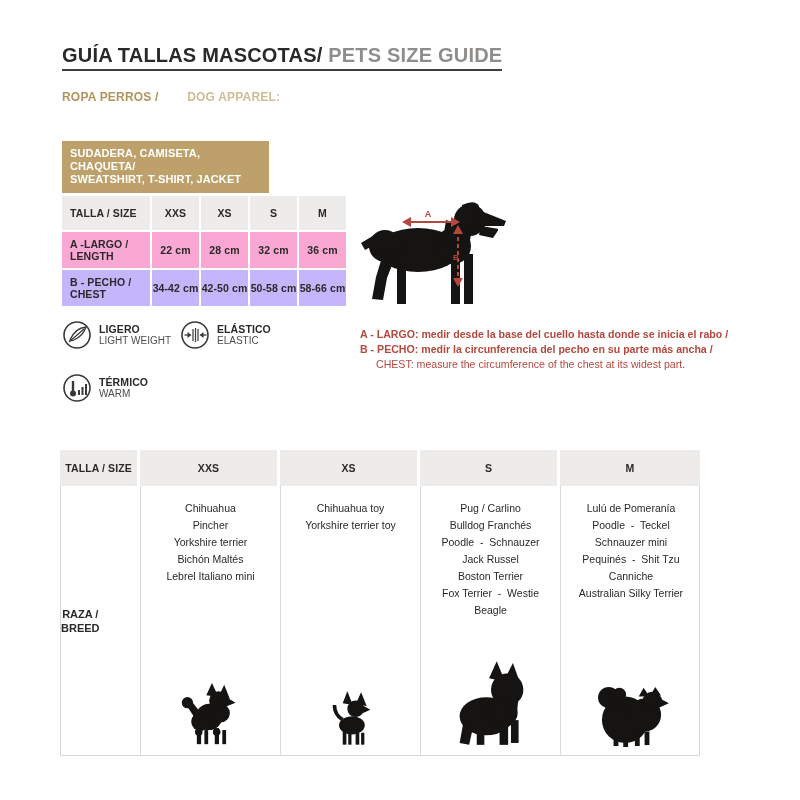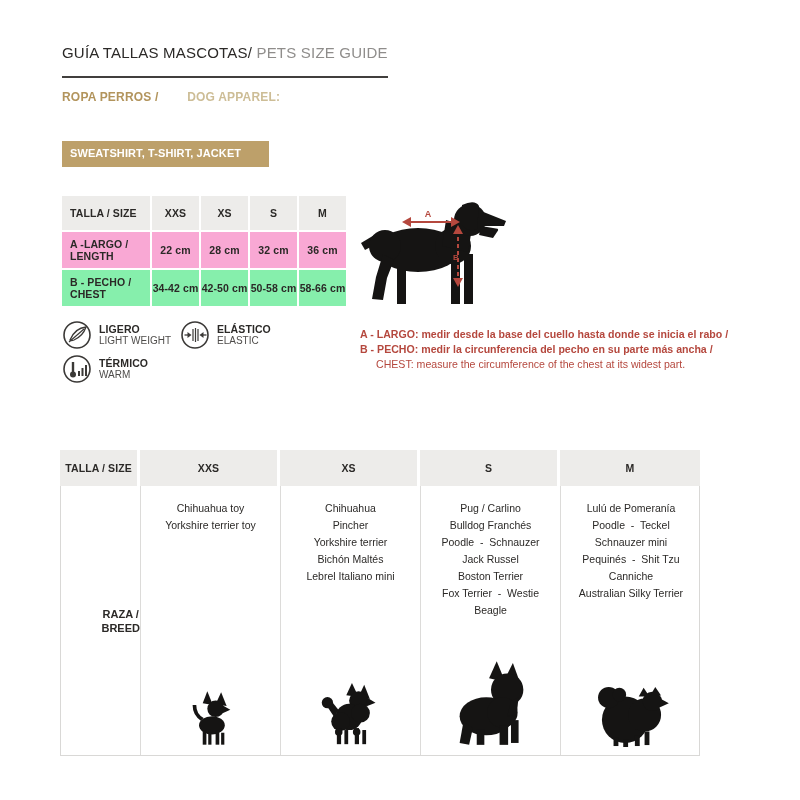--- a/index.html
+++ b/index.html
@@ -3,22 +3,22 @@
 <meta charset="utf-8">
 <style>
   html,body{margin:0;padding:0;background:#ffffff;}
   .page{
     position:relative;width:800px;height:800px;background:#ffffff;
     font-family:"Liberation Sans",sans-serif;color:#2b2927;overflow:hidden;
   }
   
   .title-block{position:absolute;left:62px;top:44px;}
   .title{
-    font-size:15px;font-weight:normal;letter-spacing:0.2px;
-    padding-bottom:15px;border-bottom:2px solid #413f3d;display:inline-block;
+    font-size:20px;font-weight:bold;letter-spacing:0.2px;
+    padding-bottom:2px;border-bottom:2px solid #413f3d;display:inline-block;
   }
   .title .sub{color:#8f8d8b;}
   .subtitle{position:absolute;left:62px;top:90px;font-size:12px;font-weight:bold;letter-spacing:0.2px;}
   .subtitle .main{color:#b2945c;}
   .subtitle .sub{color:#cdbd96;margin-left:25px;}
   
   .gold-box{
     position:absolute;left:62px;top:141px;width:207px;box-sizing:border-box;
     background:#bda06a;color:#ffffff;padding:6px 8px 7px 8px;
     font-size:11px;font-weight:bold;line-height:13px;letter-spacing:0.1px;
@@ -26,28 +26,28 @@
   
   .size-table{position:absolute;left:62px;top:196px;width:278px;}
   .st-row{display:grid;grid-template-columns:88px 47px 47px 47px 47px;column-gap:2px;margin-bottom:2px;}
   .st-cell{
     display:flex;align-items:center;justify-content:center;
     font-size:10.5px;font-weight:bold;height:34px;letter-spacing:0.1px;
   }
   .st-row.head .st-cell{background:#edeceа;}
   .st-row.head .st-cell{background:#edecea;}
   .st-row.rowA .st-cell{background:#f9a8d4;height:36px;}
-  .st-row.rowB .st-cell{background:#86efac;height:36px;}
+  .st-row.rowB .st-cell{background:#c4b5fd;height:36px;}
   .st-cell.label{justify-content:flex-start;padding-left:8px;}
   
   .dog-diagram{position:absolute;left:358px;top:192px;}
   
   .features{
     position:absolute;left:62px;top:320px;width:230px;
-    display:grid;grid-template-columns:118px 112px;row-gap:4px;
+    display:grid;grid-template-columns:118px 112px;row-gap:23px;
   }
   .feature{display:flex;align-items:center;gap:7px;}
   .feature .txt{line-height:11.5px;}
   .feature .nm{font-size:10.5px;font-weight:bold;letter-spacing:0.1px;}
   .feature .en{font-size:10px;color:#4e4c4a;}
   
   .notes{position:absolute;left:360px;top:327px;width:395px;color:#b5483e;font-size:10.6px;line-height:15px;}
   .notes .b{font-weight:bold;}
   .notes .indent{padding-left:16px;}
   
@@ -57,21 +57,21 @@
     background:#edecea;height:36px;display:flex;align-items:center;justify-content:center;
     font-size:10.5px;font-weight:bold;letter-spacing:0.1px;border-right:3px solid #ffffff;
   }
   .bt-head .cell:last-child{border-right:none;}
   .bt-body{
     display:grid;grid-template-columns:80px 140px 140px 140px 140px;
     border:1px solid #d9d8d6;border-top:none;height:270px;box-sizing:border-box;
   }
   .bt-col{position:relative;border-right:1px solid #dcdbd9;}
   .bt-col:last-child{border-right:none;}
-  .raza{display:flex;align-items:center;justify-content:flex-end;text-align:center;
+  .raza{display:flex;align-items:center;justify-content:flex-start;text-align:center;
         font-size:11px;font-weight:bold;line-height:14px;}
   .breeds{margin-top:14px;text-align:center;font-size:10.5px;line-height:17px;}
   .breed-line{white-space:pre;}
   .dog-slot{position:absolute;left:0;right:0;bottom:8px;display:flex;justify-content:center;align-items:flex-end;}
   svg .red{fill:#b5483e;}
 </style>
 </head>
 <body>
 
 <div class="page">
@@ -79,20 +79,21 @@
   <div class="title-block">
     <div class="title">
       <span>GUÍA TALLAS MASCOTAS/</span><span class="sub"> PETS SIZE GUIDE</span>
     </div>
   </div>
   <div class="subtitle">
     <span class="main">ROPA PERROS / </span><span class="sub">DOG APPAREL:</span>
   </div>
 
   <div class="gold-box">
+    <div>SUDADERA, CAMISETA, CHAQUETA/</div>
     <div>SWEATSHIRT, T-SHIRT, JACKET</div>
   </div>
 
   <div class="size-table">
     <div class="st-row head">
       <div class="st-cell label">TALLA /  SIZE</div>
       <div class="st-cell">XXS</div>
       <div class="st-cell">XS</div>
       <div class="st-cell">S</div>
       <div class="st-cell">M</div>
@@ -210,43 +211,20 @@
 
       <div class="bt-col raza">
         <div>
           <div>RAZA /</div>
           <div>BREED</div>
         </div>
       </div>
 
       <div class="bt-col">
         <div class="breeds">
-          <div class="breed-line">Chihuahua toy</div>
-          <div class="breed-line">Yorkshire terrier toy</div>
-        </div>
-        <div class="dog-slot">
-          <svg width="46" height="58" viewBox="0 0 50 62">
-            <g fill="#151413">
-              <polygon points="21,2 27,17 16,15"></polygon>
-              <polygon points="36,3 42,18 30,16"></polygon>
-              <circle cx="30" cy="21" r="9"></circle>
-              <polygon points="37,17 46,22 37,26"></polygon>
-              <ellipse cx="26" cy="39" rx="14" ry="10"></ellipse>
-              <path d="M14,34 Q5,28 5,17 L9,17 Q9,27 17,31 Z"></path>
-              <rect x="16" y="45" width="4" height="15"></rect>
-              <rect x="22" y="47" width="3.5" height="13"></rect>
-              <rect x="30" y="45" width="4" height="15"></rect>
-              <rect x="36" y="47" width="3.5" height="13"></rect>
-            </g>
-          </svg>
-        </div>
-      </div>
-
-      <div class="bt-col">
-        <div class="breeds">
           <div class="breed-line">Chihuahua</div>
           <div class="breed-line">Pincher</div>
           <div class="breed-line">Yorkshire terrier</div>
           <div class="breed-line">Bichón Maltés</div>
           <div class="breed-line">Lebrel Italiano mini</div>
         </div>
         <div class="dog-slot">
           <svg width="62" height="66" viewBox="0 0 64 70">
             <g fill="#151413">
               <polygon points="33,2 40,17 27,15"></polygon>
@@ -264,20 +242,43 @@
               <rect x="44" y="52" width="4" height="15"></rect>
               <circle cx="19" cy="54" r="4"></circle>
               <circle cx="38" cy="54" r="4"></circle>
             </g>
           </svg>
         </div>
       </div>
 
       <div class="bt-col">
         <div class="breeds">
+          <div class="breed-line">Chihuahua toy</div>
+          <div class="breed-line">Yorkshire terrier toy</div>
+        </div>
+        <div class="dog-slot">
+          <svg width="46" height="58" viewBox="0 0 50 62">
+            <g fill="#151413">
+              <polygon points="21,2 27,17 16,15"></polygon>
+              <polygon points="36,3 42,18 30,16"></polygon>
+              <circle cx="30" cy="21" r="9"></circle>
+              <polygon points="37,17 46,22 37,26"></polygon>
+              <ellipse cx="26" cy="39" rx="14" ry="10"></ellipse>
+              <path d="M14,34 Q5,28 5,17 L9,17 Q9,27 17,31 Z"></path>
+              <rect x="16" y="45" width="4" height="15"></rect>
+              <rect x="22" y="47" width="3.5" height="13"></rect>
+              <rect x="30" y="45" width="4" height="15"></rect>
+              <rect x="36" y="47" width="3.5" height="13"></rect>
+            </g>
+          </svg>
+        </div>
+      </div>
+
+      <div class="bt-col">
+        <div class="breeds">
           <div class="breed-line">Pug / Carlino</div>
           <div class="breed-line">Bulldog Franchés</div>
           <div class="breed-line">Poodle  -  Schnauzer</div>
           <div class="breed-line">Jack Russel</div>
           <div class="breed-line">Boston Terrier</div>
           <div class="breed-line">Fox Terrier  -  Westie</div>
           <div class="breed-line">Beagle</div>
         </div>
         <div class="dog-slot">
           <svg width="78" height="88" viewBox="0 0 82 92">

